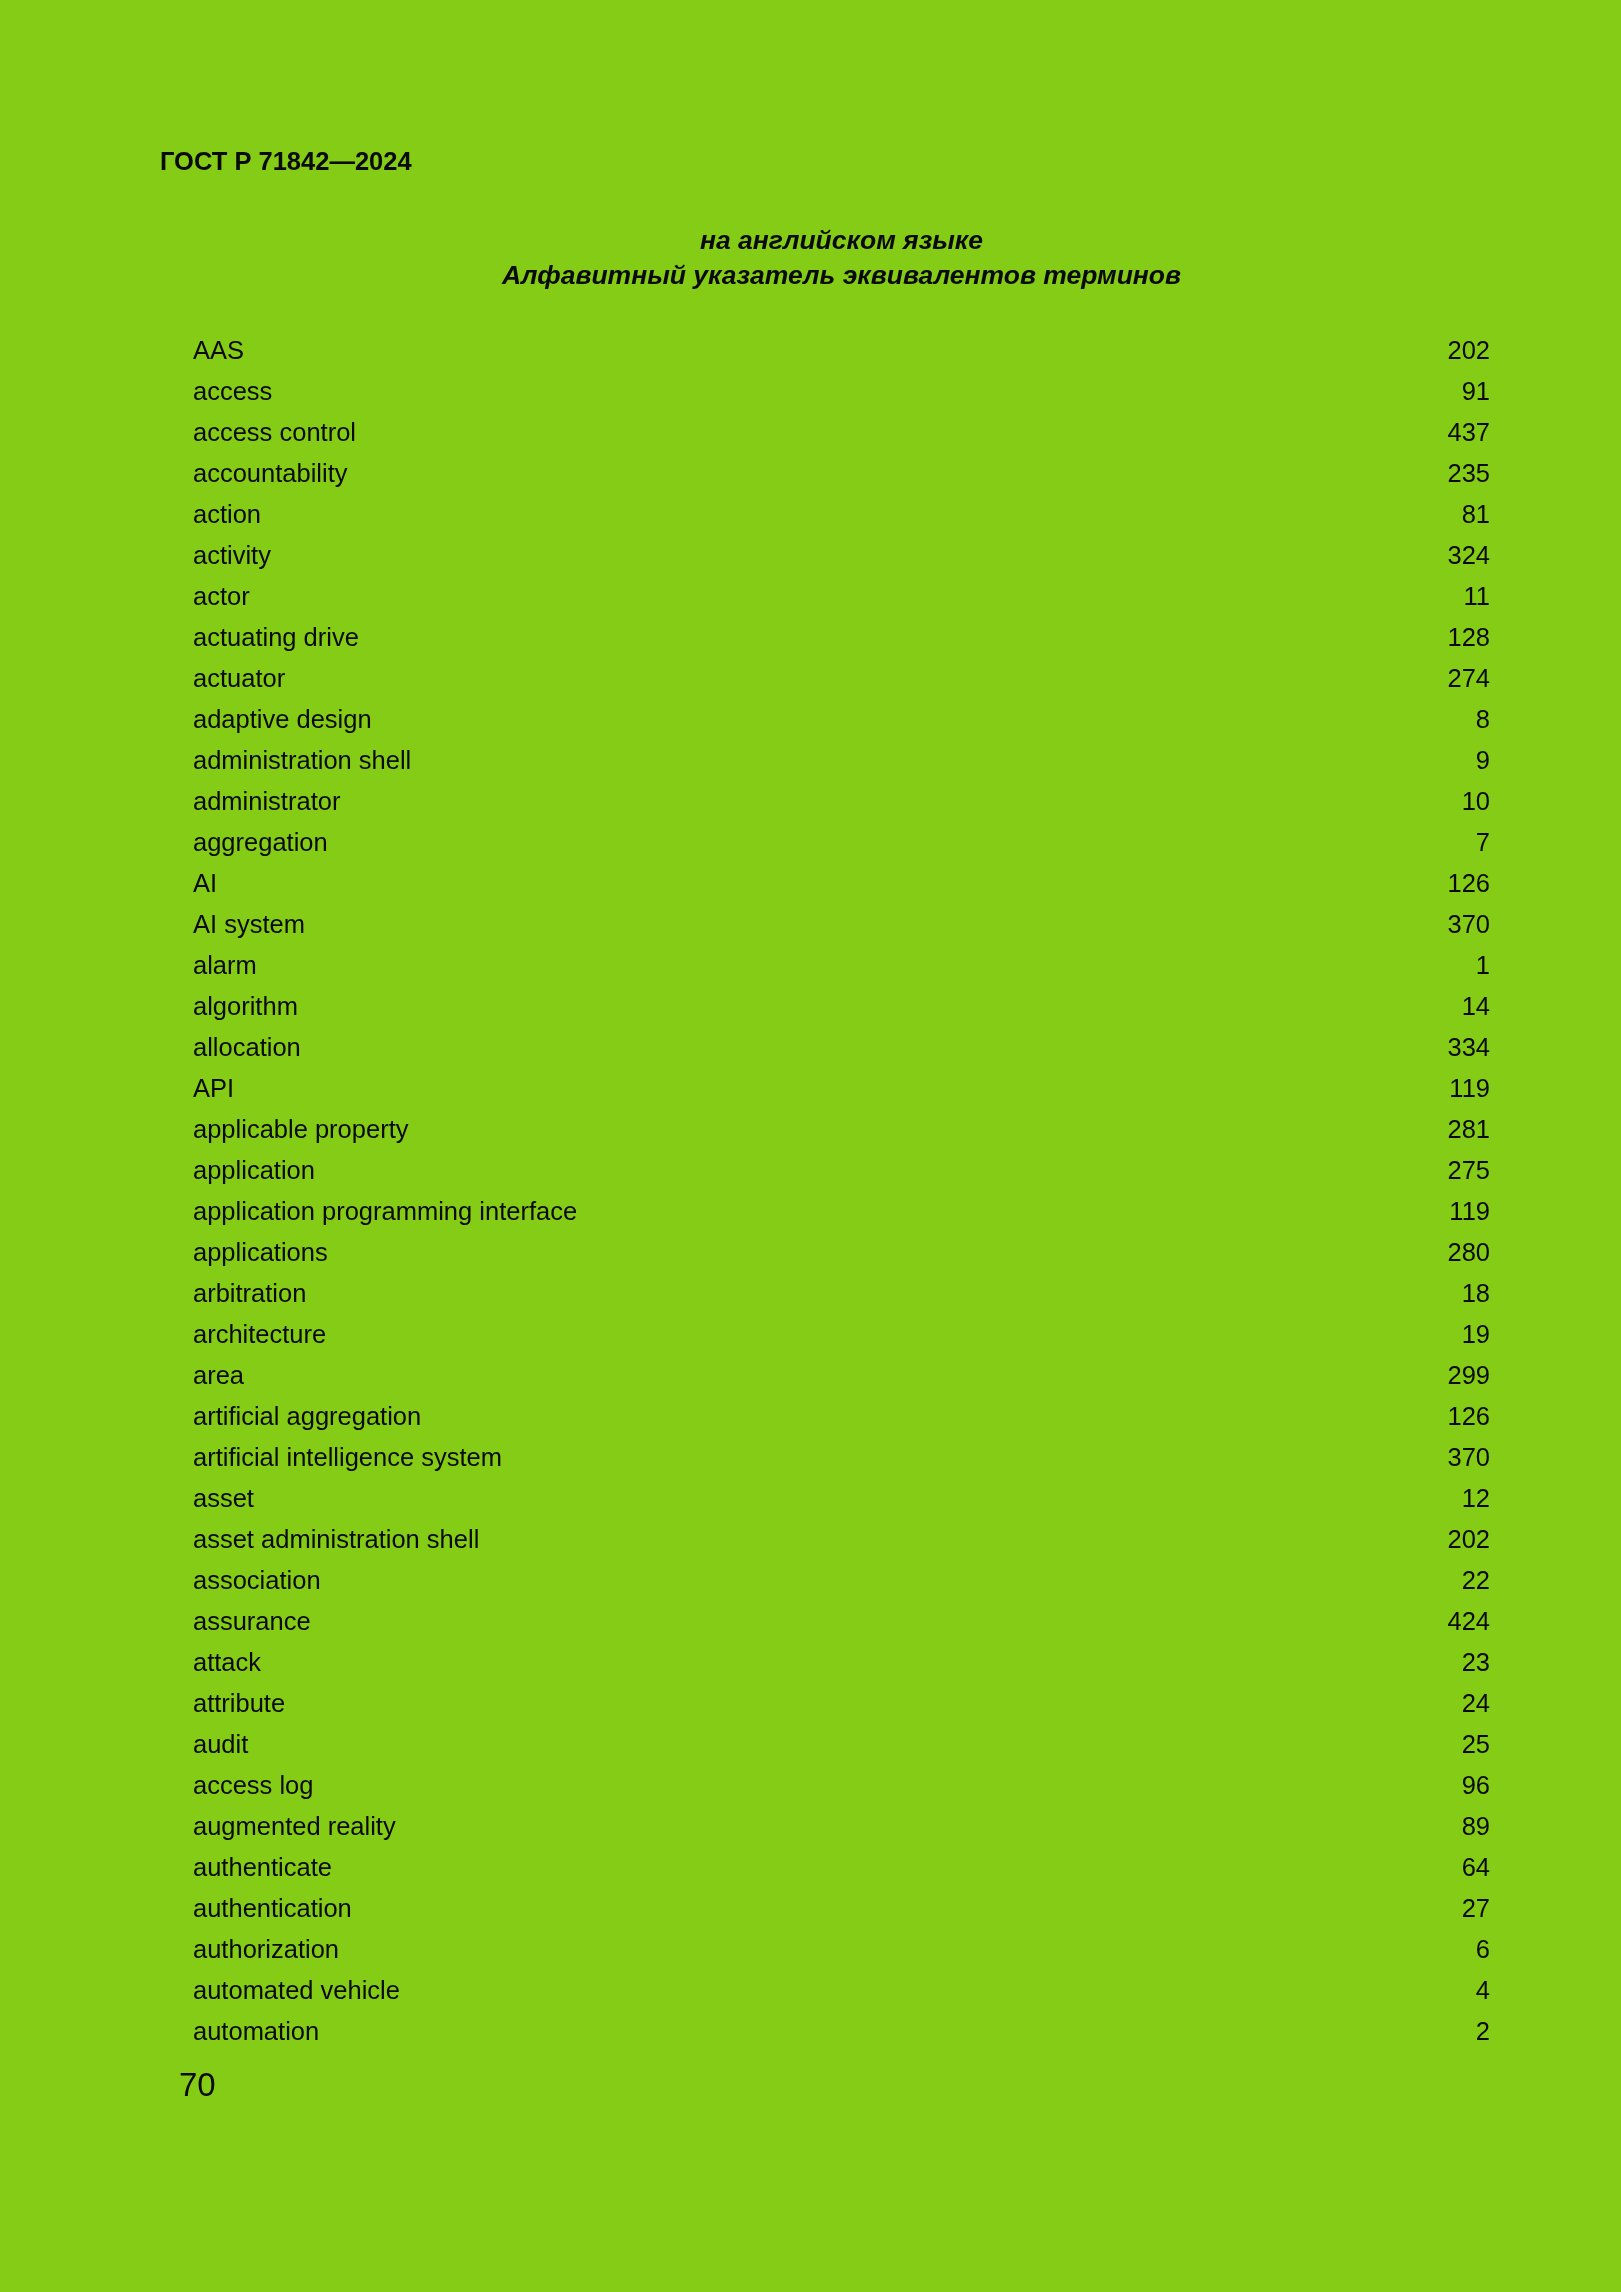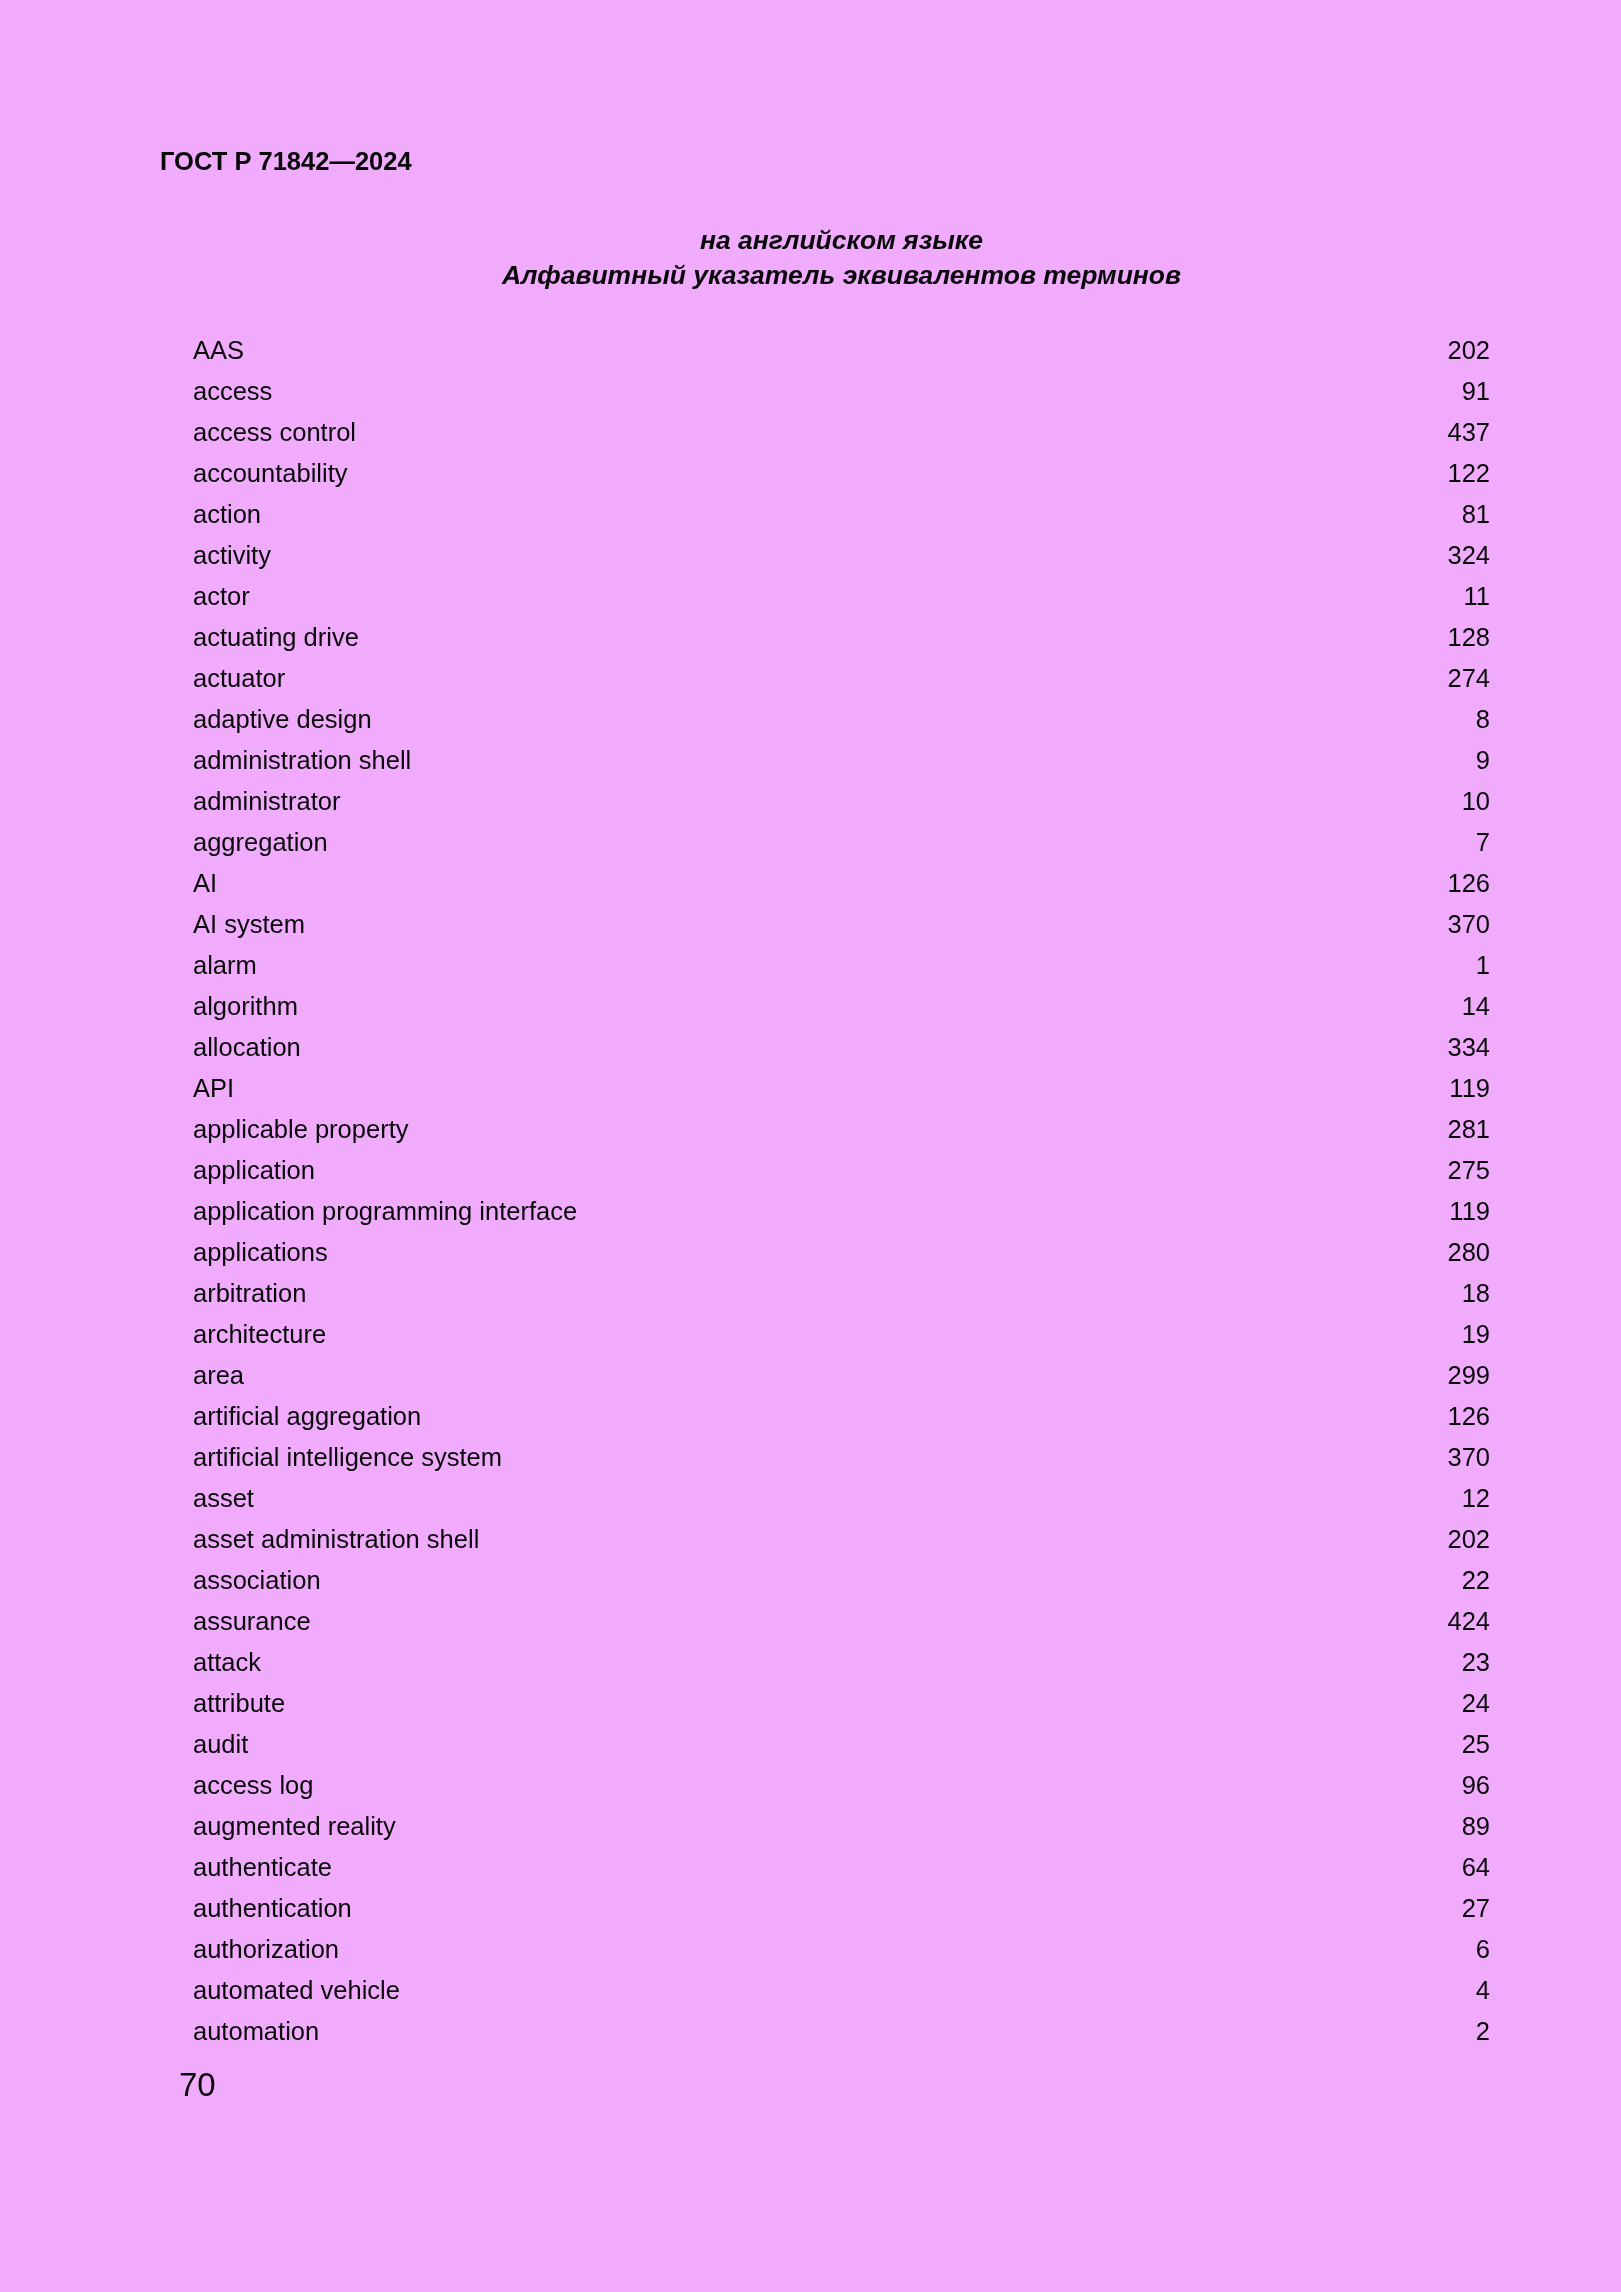--- a/index.html
+++ b/index.html
@@ -1,21 +1,21 @@
 <!DOCTYPE html>
 <html lang="ru"><head>
 <meta charset="utf-8">
 <style>
   * { margin: 0; padding: 0; box-sizing: border-box; }
   html, body { background: #ffffff; }
   .page {
     position: relative;
     width: 1621px;
     height: 2293px;
-    background: #f0abfc;
+    background: #84cc16;
     font-family: "Liberation Sans", sans-serif;
     color: #0a0a0a;
     overflow: hidden;
     margin: 0 auto;
   }
   .doc-header {
     position: absolute;
     left: 160px;
     top: 147px;
     font-size: 25.5px;
@@ -84,21 +84,21 @@
     <span class="page-ref">91</span>
   </div>
 
   <div class="index-row">
     <span class="term">access control</span>
     <span class="page-ref">437</span>
   </div>
 
   <div class="index-row">
     <span class="term">accountability</span>
-    <span class="page-ref">122</span>
+    <span class="page-ref">235</span>
   </div>
 
   <div class="index-row">
     <span class="term">action</span>
     <span class="page-ref">81</span>
   </div>
 
   <div class="index-row">
     <span class="term">activity</span>
     <span class="page-ref">324</span>

